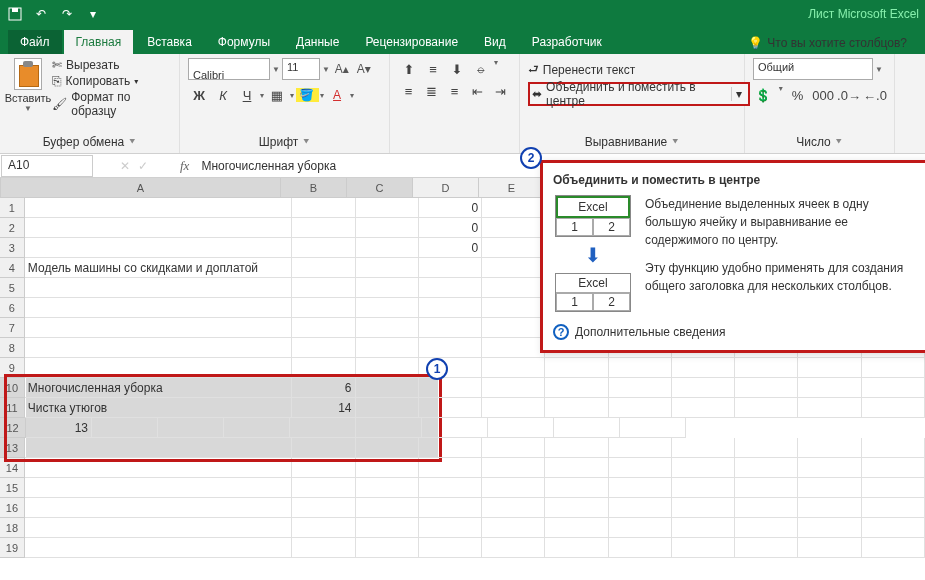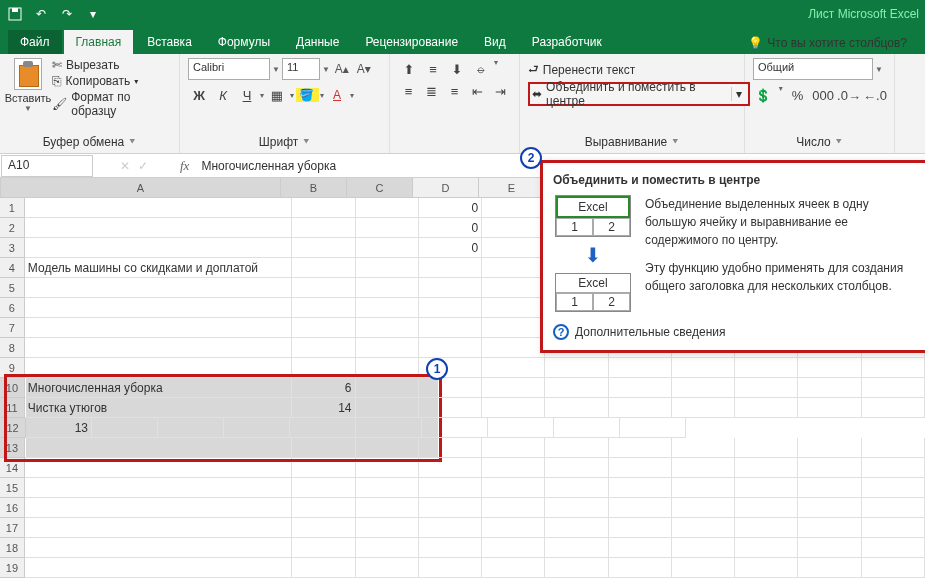--- a/index.html
+++ b/index.html
@@ -20,21 +20,21 @@
 .clipboard{width:180px}
 .clipboard-main{display:flex;gap:4px}
 .paste-btn{display:flex;flex-direction:column;align-items:center;width:40px}
 .paste-icon{width:28px;height:32px;background:#fff;border:1px solid #aaa;position:relative}
 .paste-icon::before{content:"";position:absolute;left:4px;top:6px;width:18px;height:20px;background:#e88c2a;border:1px solid #b56812}
 .paste-icon::after{content:"";position:absolute;left:8px;top:2px;width:10px;height:6px;background:#888;border-radius:2px}
 .clip-list{display:flex;flex-direction:column;gap:2px;font-size:11px}
 .clip-item{display:flex;align-items:center;gap:4px;color:#444}
 .font-group{width:210px}
 .font-row1{display:flex;gap:2px;margin-bottom:4px;align-items:center}
-.font-name{width:82px;height:22px;border:1px solid #aaa;background:#fff;padding:2px 4px;font-size:11px}
+.font-name{width:82px;height:22px;border:1px solid #aaa;background:#fff;padding:10px 4px;font-size:11px}
 .font-size{width:38px;height:22px;border:1px solid #aaa;background:#fff;padding:2px 4px;font-size:11px;text-align:left}
 .sb{width:20px;height:20px;display:flex;align-items:center;justify-content:center;color:#555}
 .font-row2{display:flex;gap:2px;align-items:center}
 .fbtn{width:22px;height:22px;display:flex;align-items:center;justify-content:center;font-size:13px;color:#444}
 .align-group{width:130px}
 .align-row{display:flex;gap:2px}
 .wrap-group{width:225px}
 .wrap-row{display:flex;align-items:center;gap:4px;height:24px;font-size:12px;color:#444}
 .merge-row{display:flex;align-items:center;gap:4px;height:24px;border:2px solid #c01818;background:#f5f5f5;padding:0 2px;width:222px}
 .merge-row .dd{border-left:1px solid #ccc;padding:0 4px}
@@ -477,34 +477,20 @@
         <div class="cell" style="width: 66px; position: relative; z-index: 0;"></div>
         <div class="cell" style="width: 66px; position: relative; z-index: 0;"></div>
         <div class="cell" style="width: 66px; position: relative; z-index: 0;"></div>
         <div class="cell" style="width: 66px; position: relative; z-index: 0;"></div>
         <div class="cell" style="width: 66px; position: relative; z-index: 0;"></div>
         <div class="cell" style="width: 66px; position: relative; z-index: 0;"></div>
         <div class="cell" style="width: 66px; position: relative; z-index: 0;"></div>
         <div class="cell" style="width: 66px; position: relative; z-index: 0;"></div>
       </div>
       <div class="row">
-        <div class="rh">17</div>
-        <div class="cell" style="width: 280px; position: relative; z-index: 0;"></div>
-        <div class="cell" style="width: 66px; position: relative; z-index: 0;"></div>
-        <div class="cell" style="width: 66px; position: relative; z-index: 0;"></div>
-        <div class="cell" style="width: 66px; position: relative; z-index: 0;"></div>
-        <div class="cell" style="width: 66px; position: relative; z-index: 0;"></div>
-        <div class="cell" style="width: 66px; position: relative; z-index: 0;"></div>
-        <div class="cell" style="width: 66px; position: relative; z-index: 0;"></div>
-        <div class="cell" style="width: 66px; position: relative; z-index: 0;"></div>
-        <div class="cell" style="width: 66px; position: relative; z-index: 0;"></div>
-        <div class="cell" style="width: 66px; position: relative; z-index: 0;"></div>
-        <div class="cell" style="width: 66px; position: relative; z-index: 0;"></div>
-      </div>
-      <div class="row">
         <div class="rh">18</div>
         <div class="cell" style="width: 280px; position: relative; z-index: 0;"></div>
         <div class="cell" style="width: 66px; position: relative; z-index: 0;"></div>
         <div class="cell" style="width: 66px; position: relative; z-index: 0;"></div>
         <div class="cell" style="width: 66px; position: relative; z-index: 0;"></div>
         <div class="cell" style="width: 66px; position: relative; z-index: 0;"></div>
         <div class="cell" style="width: 66px; position: relative; z-index: 0;"></div>
         <div class="cell" style="width: 66px; position: relative; z-index: 0;"></div>
         <div class="cell" style="width: 66px; position: relative; z-index: 0;"></div>
         <div class="cell" style="width: 66px; position: relative; z-index: 0;"></div>

